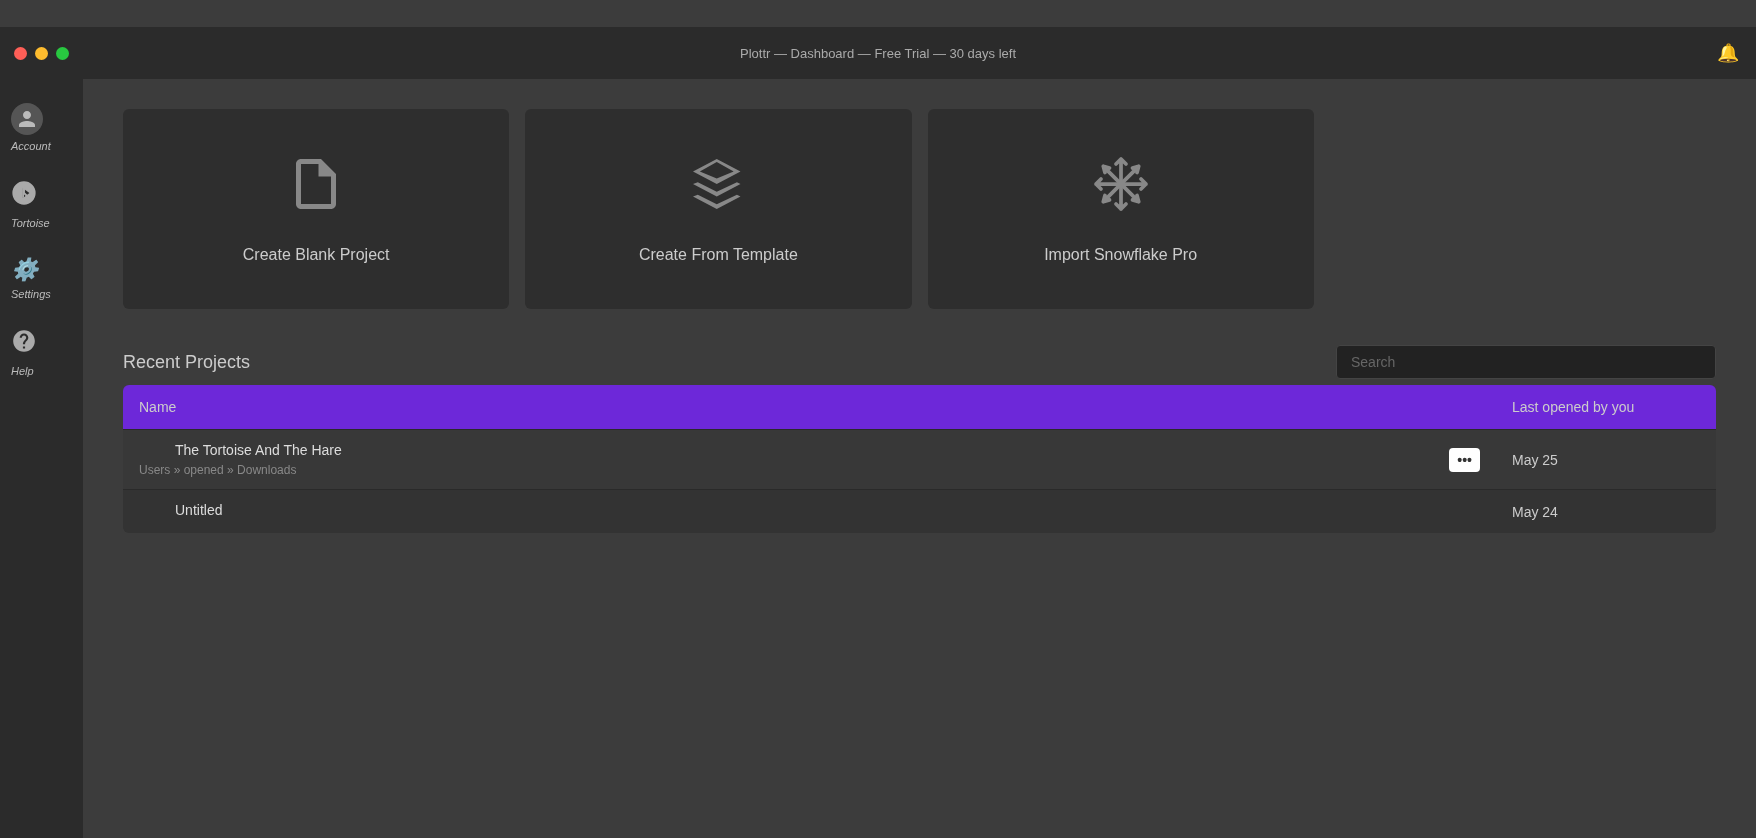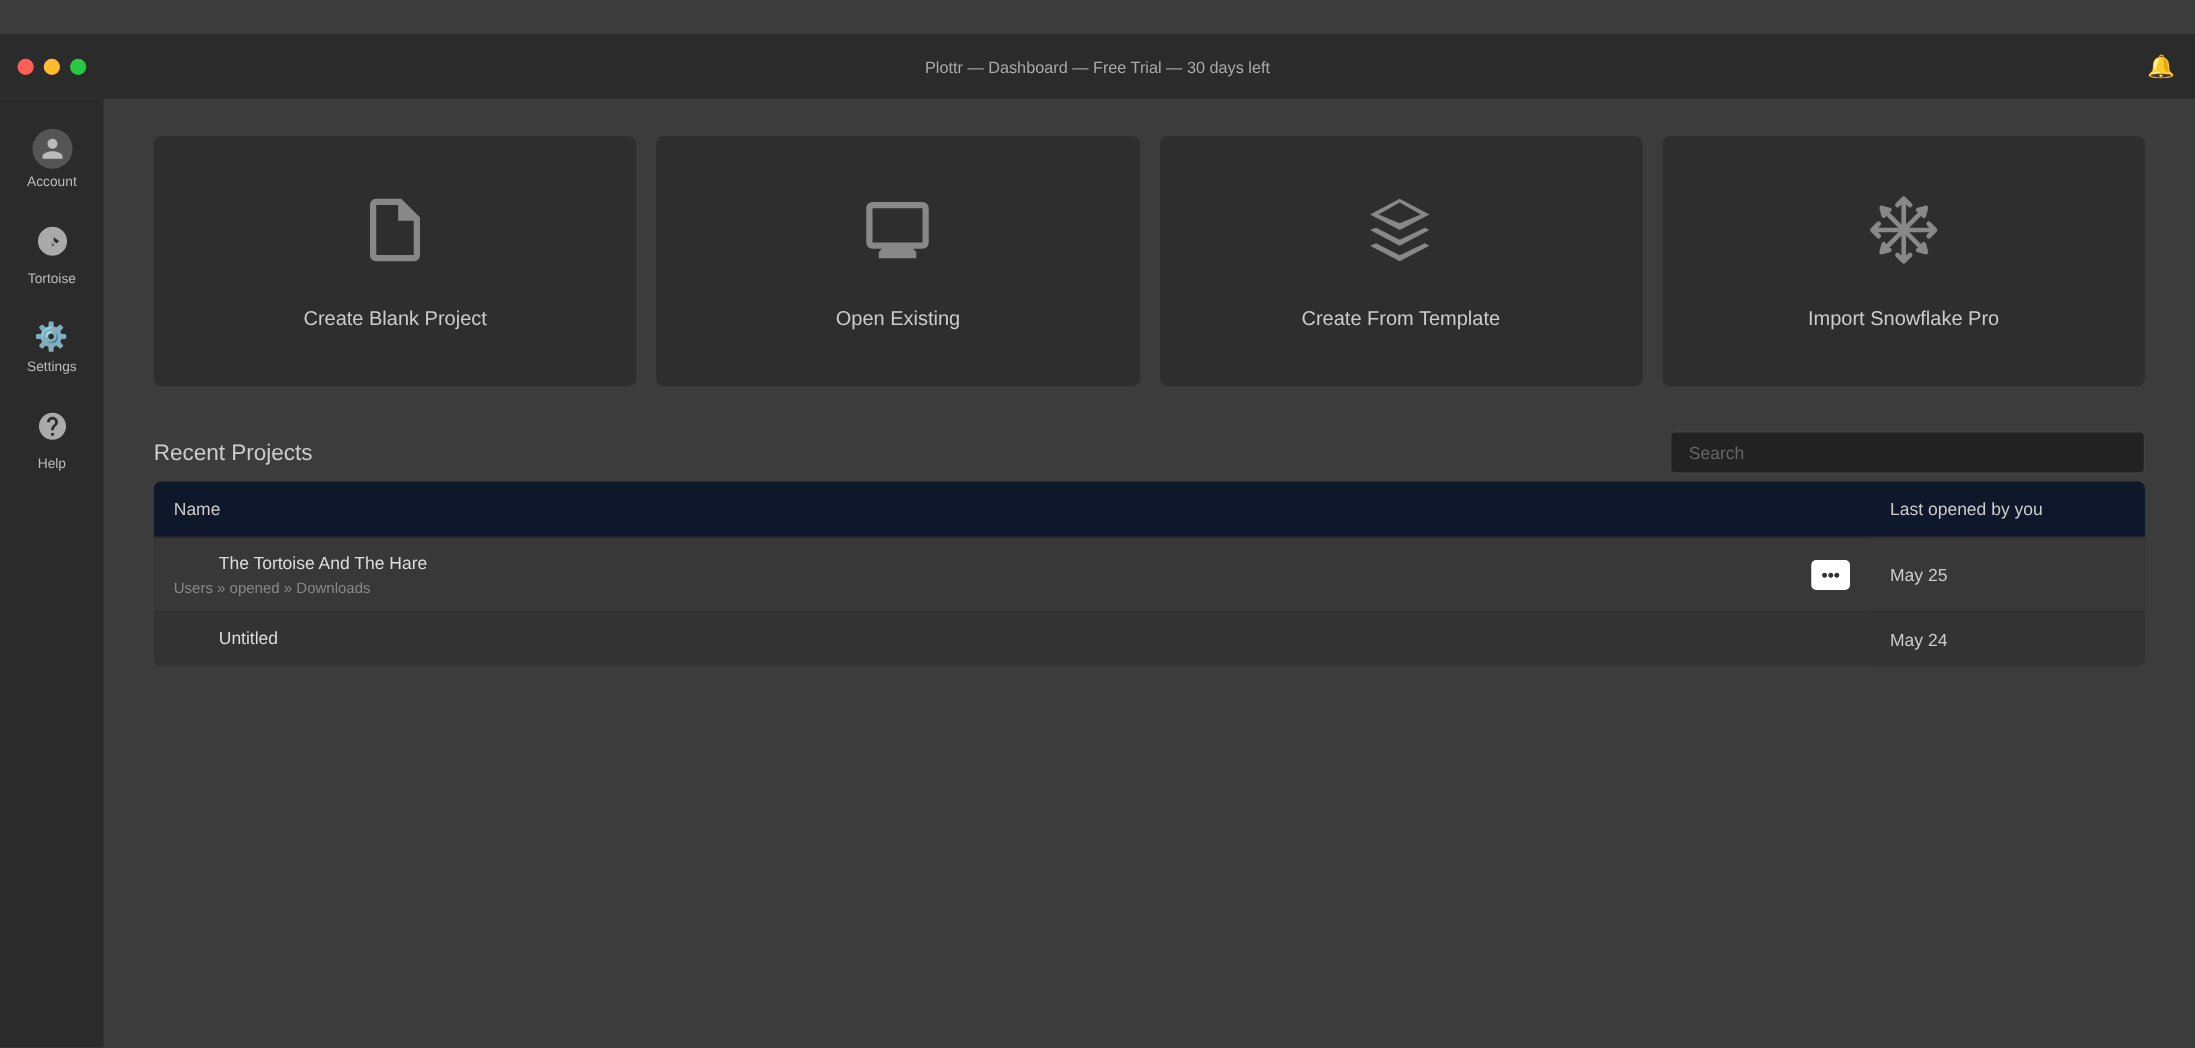--- a/index.html
+++ b/index.html
@@ -70,25 +70,26 @@
       display: flex;
       flex-direction: column;
       align-items: center;
       padding-top: 10px;
       flex-shrink: 0;
     }
 
     .sidebar-item {
       display: flex;
       flex-direction: column;
-      align-items: center;
+      align-items: flex-start;
       width: 100%;
-      padding: 14px 0;
+      padding: 14px 11px;
       cursor: pointer;
       color: #aaa;
+      font-style: italic;
     }
 
     .sidebar-item .icon {
       font-size: 22px;
       margin-bottom: 5px;
     }
 
     .sidebar-item .label {
       font-size: 11px;
       color: #bbb;
@@ -191,21 +192,21 @@
 
     
     .projects-table {
       width: 100%;
       border-collapse: collapse;
       border-radius: 6px;
       overflow: hidden;
     }
 
     .projects-table thead tr {
-      background: #0f172a;
+      background: #6d28d9;
     }
 
     .projects-table thead th {
       color: #ccc;
       font-weight: 400;
       font-size: 14px;
       padding: 14px 16px;
       text-align: left;
     }
 
@@ -331,28 +332,20 @@
 
       <div class="action-card">
         <div class="card-icon">
           <svg viewBox="0 0 24 24" fill="#888">
               <path d="M14 2H6c-1.1 0-2 .9-2 2v16c0 1.1.9 2 2 2h12c1.1 0 2-.9 2-2V8l-6-6zm4 18H6V4h7v5h5v11z"></path>
             </svg>
         </div>
         <span class="card-label">Create Blank Project</span>
       </div>
 
-      <div class="action-card">
-        <div class="card-icon">
-          <svg viewBox="0 0 24 24" fill="#888">
-              <path d="M20 3H4c-1.1 0-2 .9-2 2v11c0 1.1.9 2 2 2h3l-1 1v2h12v-2l-1-1h3c1.1 0 2-.9 2-2V5c0-1.1-.9-2-2-2zm0 13H4V5h16v11z"></path>
-            </svg>
-        </div>
-        <span class="card-label">Open Existing</span>
-      </div>
 
       <div class="action-card">
         <div class="card-icon">
           <svg viewBox="0 0 24 24" fill="#888">
               <path d="M11.5 2L2 7l9.5 5L21 7zm0 7.84L4.74 7 11.5 3.16 18.26 7zM2 17l9.5 5 9.5-5-1.43-.75L11.5 20.09 3.93 16.25zm0-5l9.5 5 9.5-5-1.43-.75L11.5 15.09 3.93 11.25z"></path>
             </svg>
         </div>
         <span class="card-label">Create From Template</span>
       </div>
 

